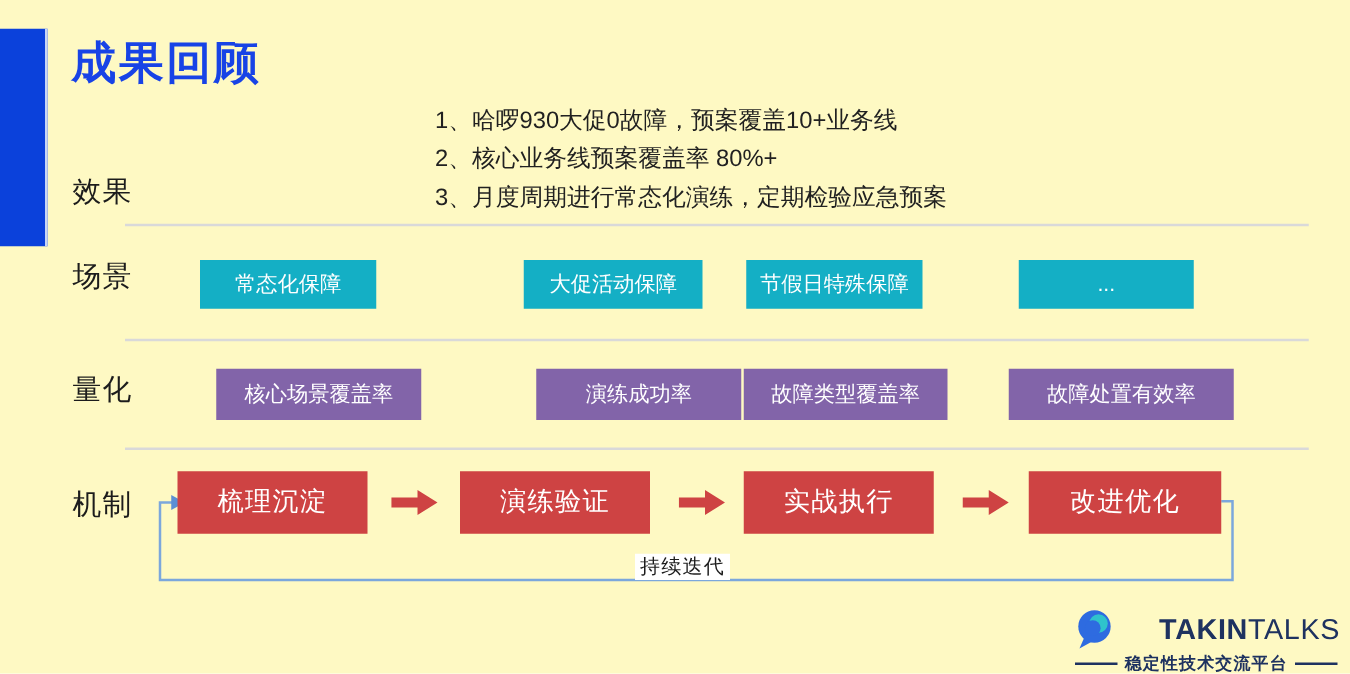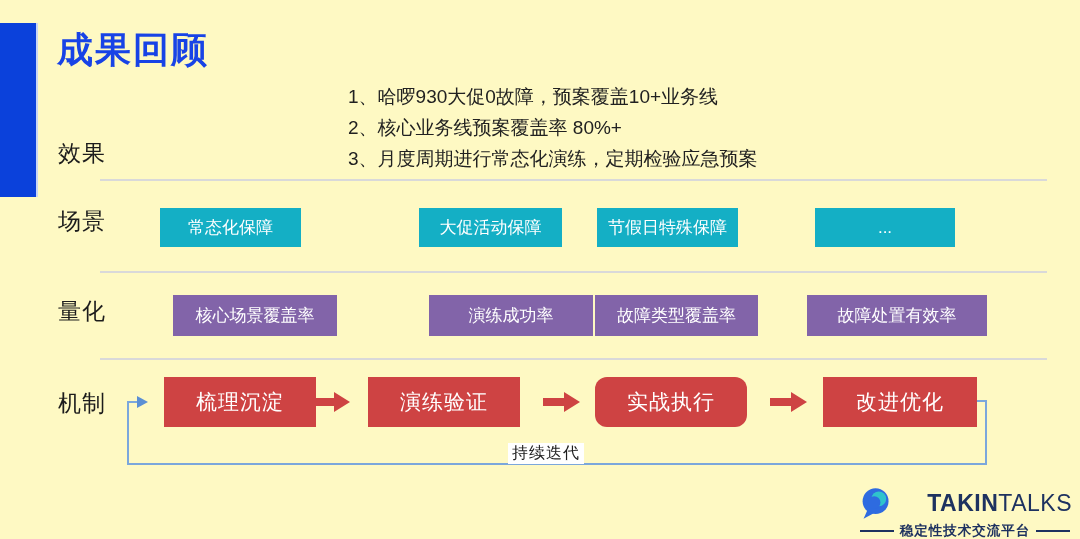--- a/index.html
+++ b/index.html
@@ -88,23 +88,23 @@
   .q2 { left: 385px; width: 164px; margin-left: 44px; }
   .q3 { left: 595px; width: 163px; }
   .q4 { left: 807px; width: 180px; }
 
   .chip-red {
     top: 377px; height: 50px; line-height: 50px;
     font-size: 21px;
     background: #CE4343;
     letter-spacing: 1px;
   }
-  .m1 { left: 142px; width: 152px; margin-left: 22px; }
+  .m1 { left: 142px; width: 152px; }
   .m2 { left: 368px; width: 152px; }
-  .m3 { left: 595px; width: 152px; border-radius: 12px; }
+  .m3 { left: 595px; width: 152px; }
   .m4 { left: 823px; width: 154px; }
 
   .flow-arrow {
     position: absolute;
     top: 391px;
     width: 38px; height: 22px;
   }
   .a1 { left: 313px; }
   .a2 { left: 543px; }
   .a3 { left: 770px; }

